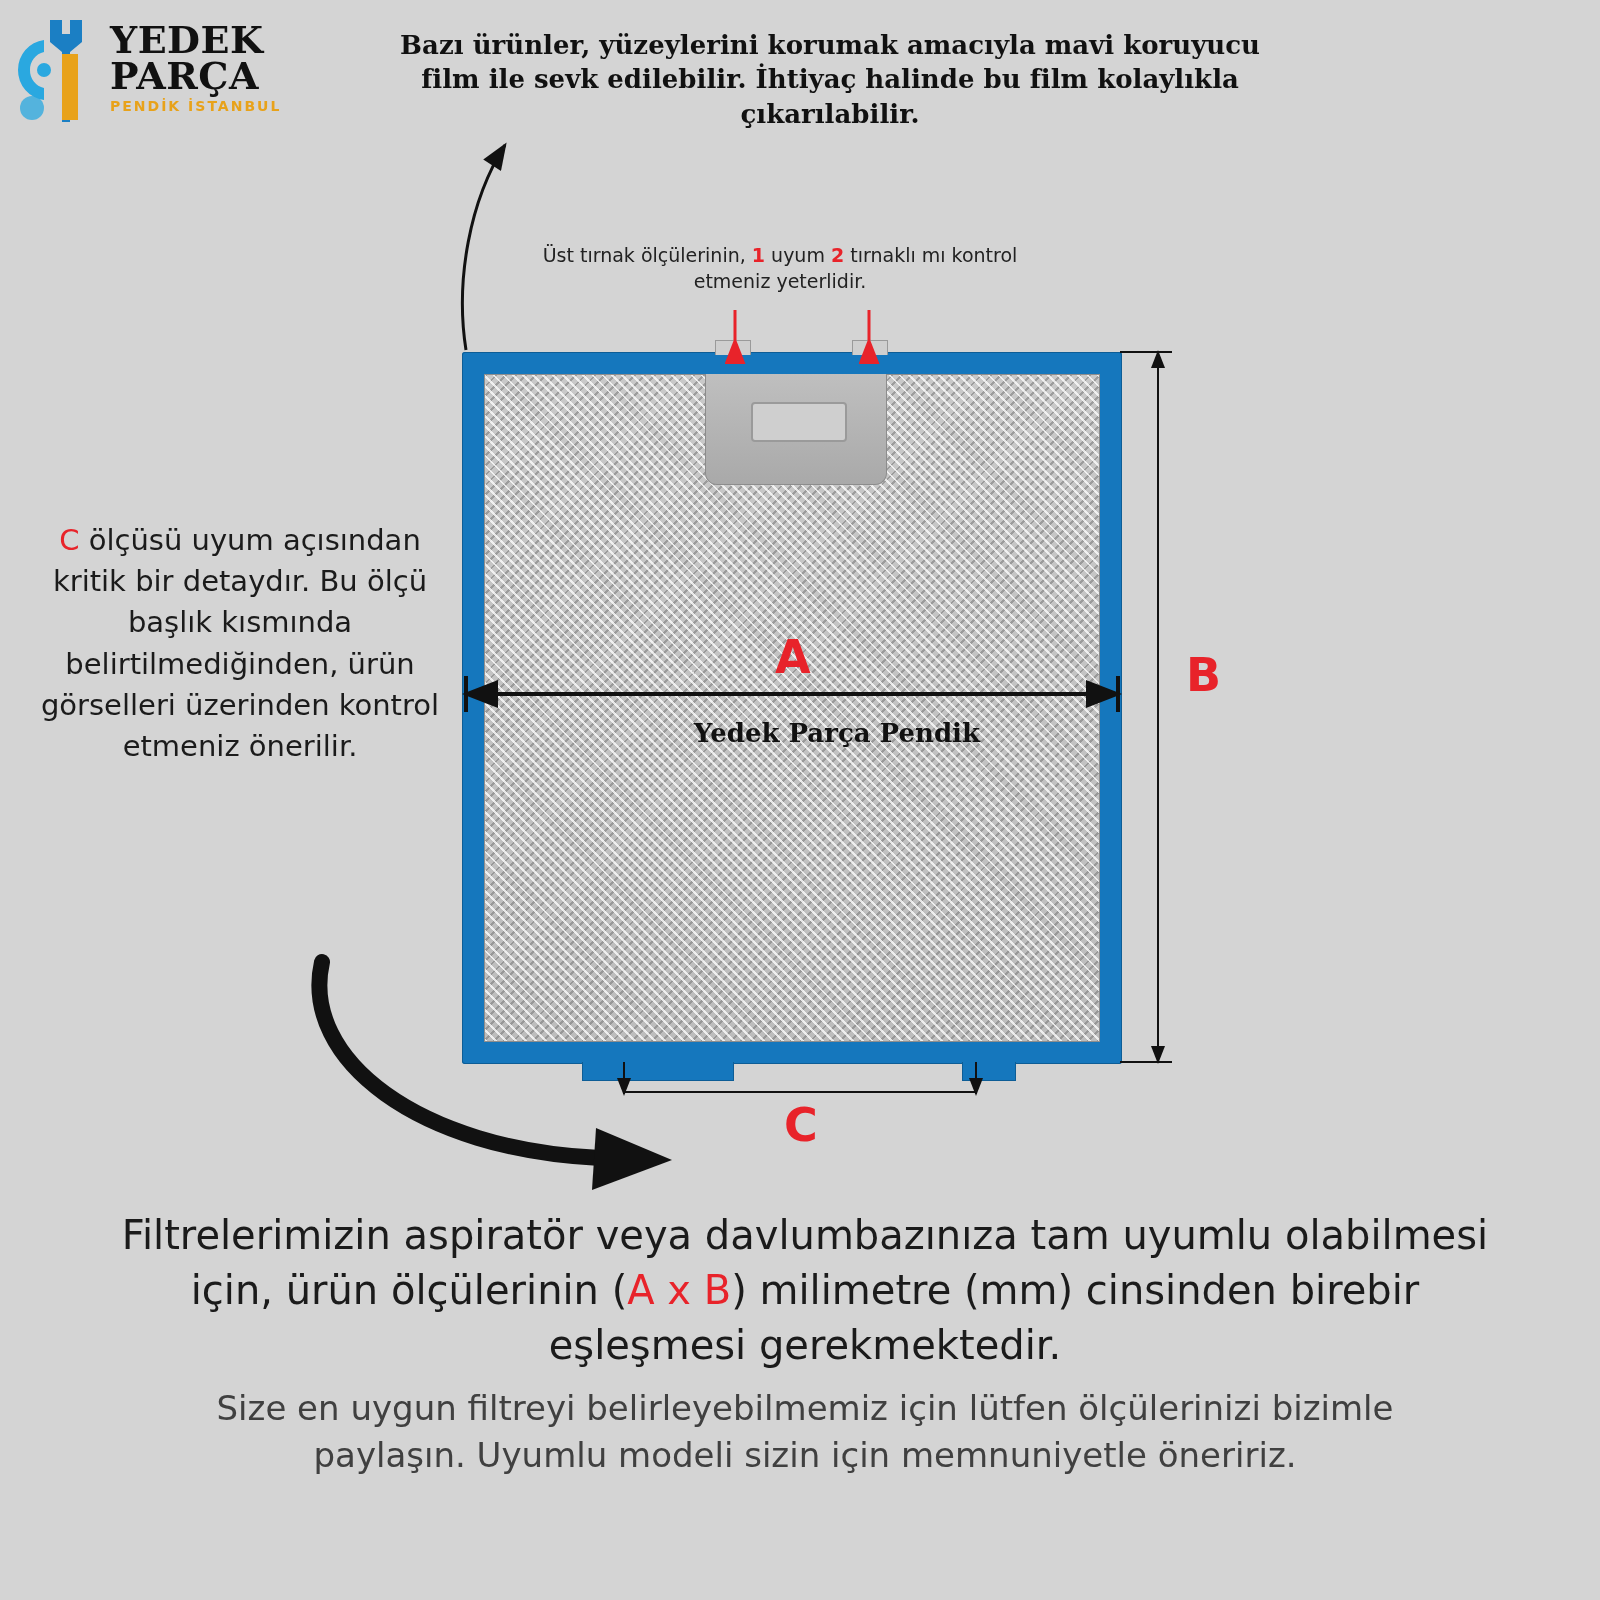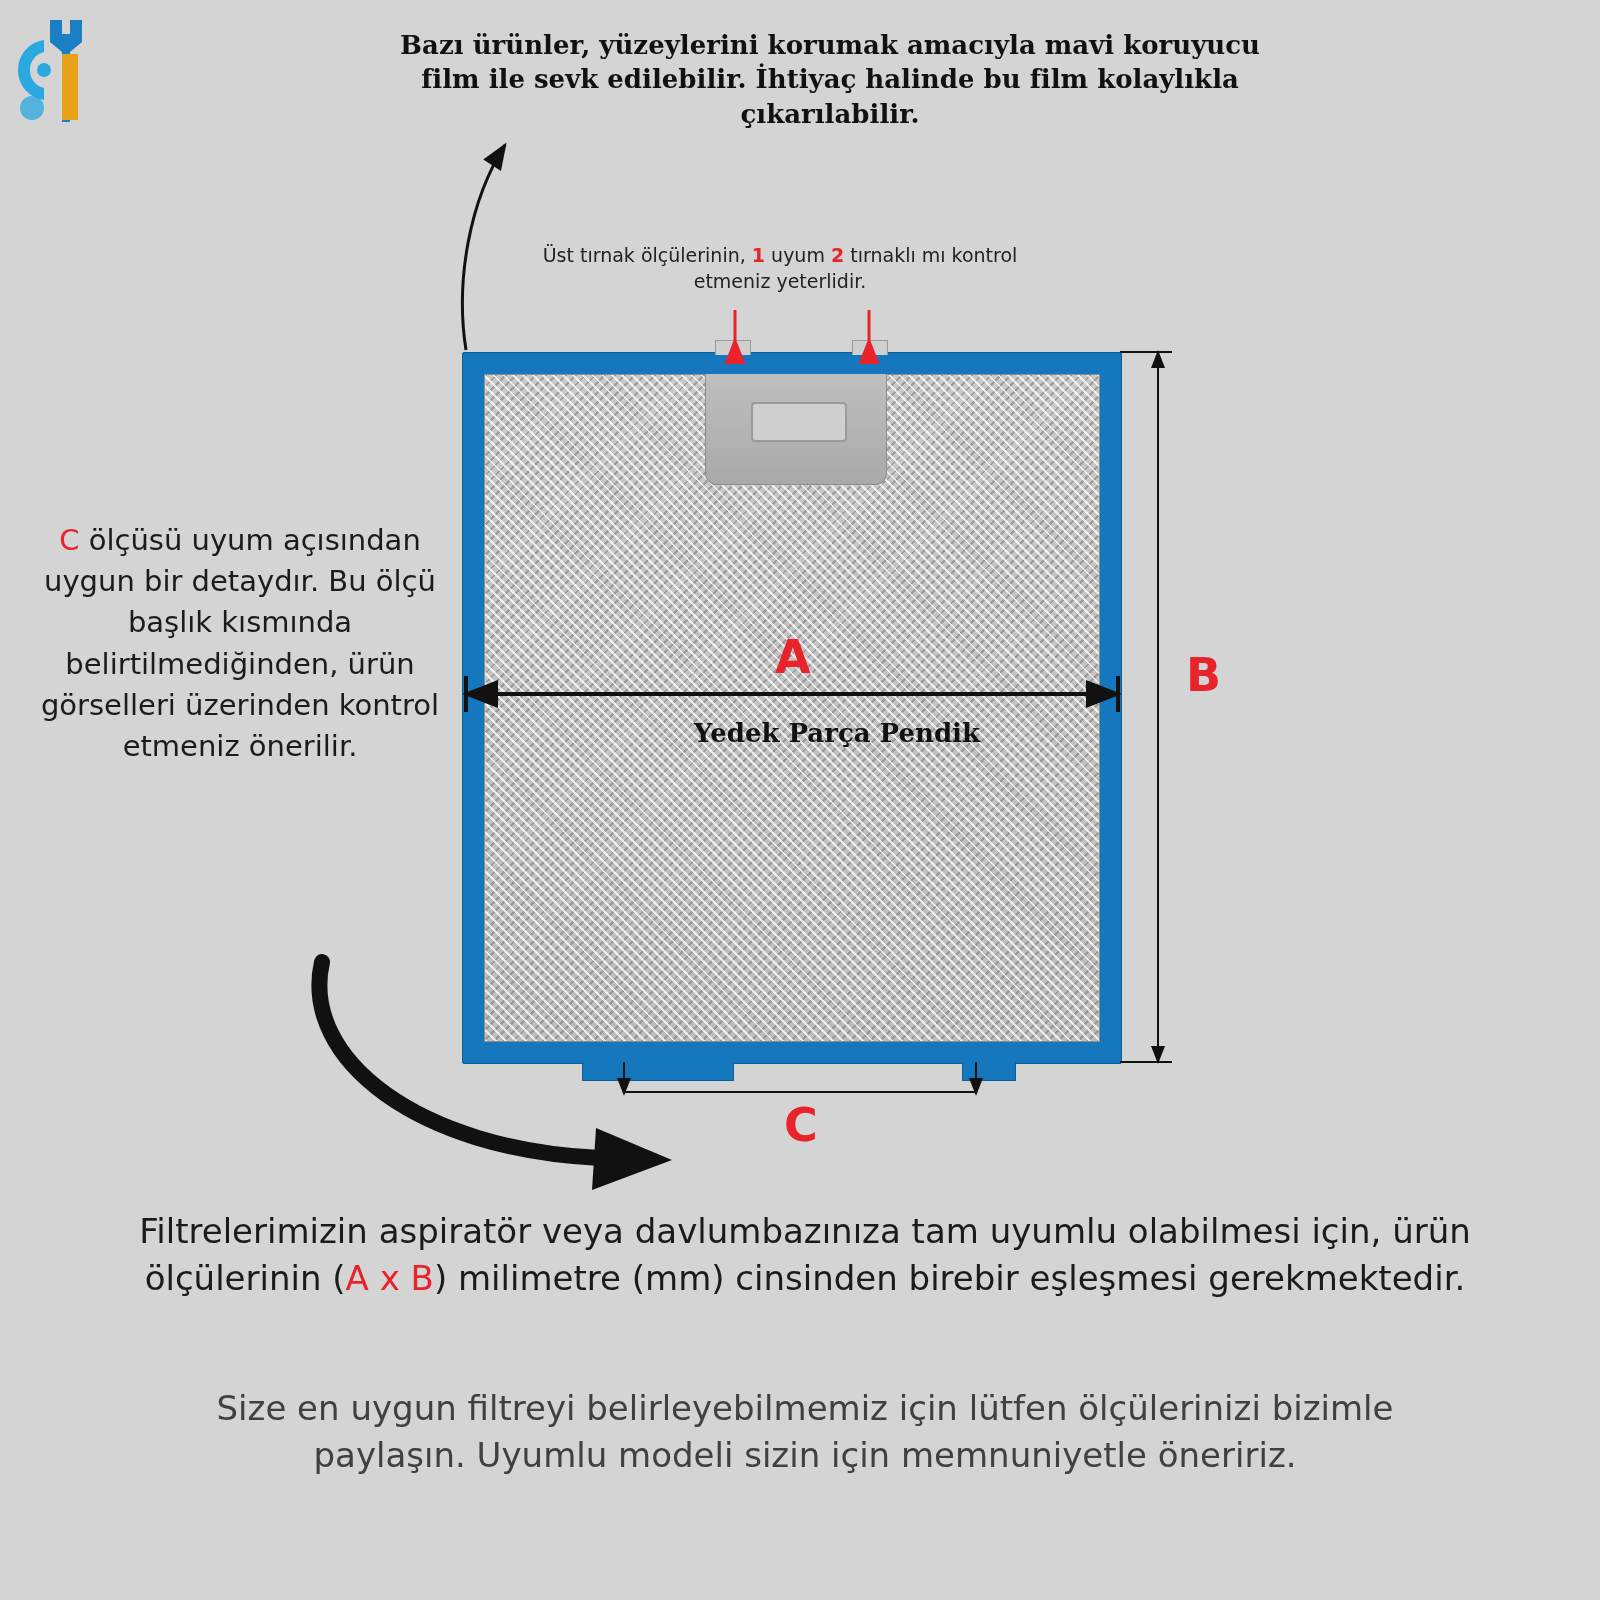--- a/index.html
+++ b/index.html
@@ -183,21 +183,21 @@
     color: #111;
   }
 
   
   #bottompara {
     position: absolute;
     left: 120px;
     top: 1208px;
     width: 1370px;
     text-align: center;
-    font-size: 34px;
+    font-size: 40px;
     line-height: 1.38;
     color: #1b1b1b;
   }
   #bottompara .red { color: #e8232a; }
 
   #redpara {
     position: absolute;
     left: 140px;
     top: 1385px;
     width: 1330px;
@@ -222,30 +222,35 @@
 <div id="logo">
   <span class="logo-mark">
     <svg width="100" height="120" viewBox="0 0 100 120">
       <path d="M8 58 a30 30 0 0 0 26 30 l0 -12 a18 18 0 0 1 -14 -18 a18 18 0 0 1 14 -18 l0 -12 a30 30 0 0 0 -26 30 z" fill="#2aa8e0"></path>
       <circle cx="34" cy="58" r="7" fill="#2aa8e0"></circle>
       <path d="M40 8 l12 0 0 14 8 0 0 -14 12 0 0 22 -12 10 0 70 -8 0 0 -70 -12 -10 z" fill="#1b7fc4"></path>
       <rect x="52" y="42" width="16" height="66" fill="#e8a21a"></rect>
       <circle cx="22" cy="96" r="12" fill="#2aa8e0" opacity="0.75"></circle>
     </svg>
   </span>
+  <span class="logo-text">
+    <div class="logo-line1">YEDEK</div>
+    <div class="logo-line2">PARÇA</div>
+    <div class="logo-sub">PENDİK İSTANBUL</div>
+  </span>
 </div>
 
 <div id="headline">Bazı ürünler, yüzeylerini korumak amacıyla mavi koruyucu film ile sevk edilebilir. İhtiyaç halinde bu film kolaylıkla çıkarılabilir.</div>
 
 <div id="topnote">
   <span>Üst tırnak ölçülerinin, </span><span class="red">1</span><span> uyum </span><span class="red">2</span><span> tırnaklı mı kontrol etmeniz yeterlidir.</span>
 </div>
 
 <div id="leftpara">
-  <span class="red">C</span><span> ölçüsü uyum açısından uygun bir detaydır. Bu ölçü başlık kısmında belirtilmediğinden, ürün görselleri üzerinden kontrol etmeniz önerilir.</span>
+  <span class="red">C</span><span> ölçüsü uyum açısından kritik bir detaydır. Bu ölçü başlık kısmında belirtilmediğinden, ürün görselleri üzerinden kontrol etmeniz önerilir.</span>
 </div>
 
 <div id="filter">
   <div class="frame"></div>
   <div class="frame-inner"></div>
   <div class="tab top1"></div>
   <div class="tab top2"></div>
   <div class="handle">
     <div class="handle-slot"></div>
   </div>

